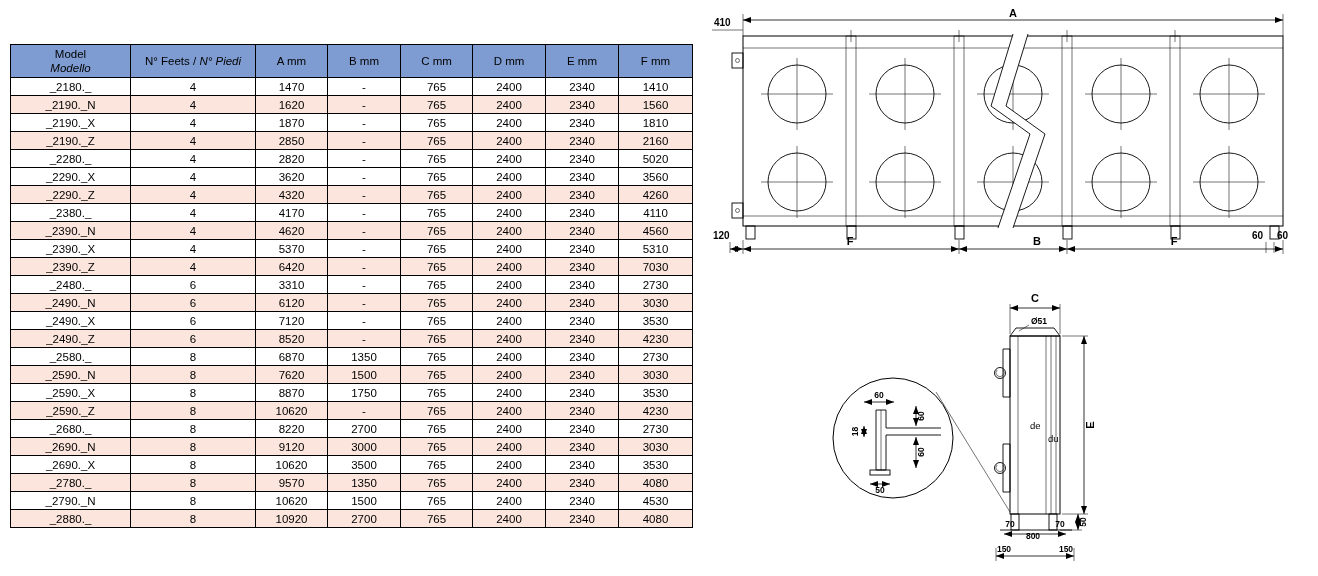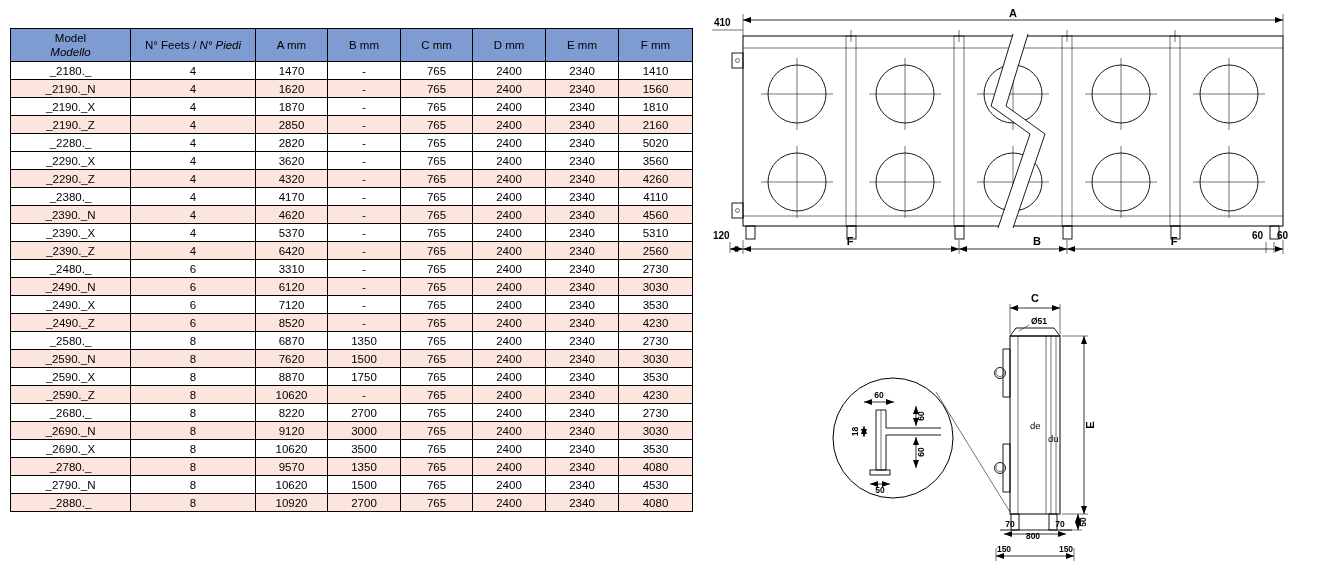--- a/index.html
+++ b/index.html
@@ -7,21 +7,21 @@
     --row-alt-bg:#fbe5dc;
     --line:#000000;
   }
   *{box-sizing:border-box;}
   html,body{margin:0;padding:0;}
   body{
     width:1318px;height:576px;background:#ffffff;
     font-family:"Liberation Sans",sans-serif;color:#000;
     position:relative;overflow:hidden;
   }
-  .table-wrap{position:absolute;left:10px;top:28px;}
+  .table-wrap{position:absolute;left:10px;top:44px;}
   table{border-collapse:collapse;table-layout:fixed;width:683px;font-size:11.5px;}
   th,td{border:1px solid var(--line);text-align:center;vertical-align:middle;padding:0 2px;white-space:nowrap;overflow:hidden;}
   thead th{background:var(--header-bg);font-weight:normal;height:33px;line-height:14px;}
   tbody td{height:18px;background:#fff;}
   tr.alt td{background:var(--row-alt-bg);}
   .it{font-style:italic;}
   .front-view{position:absolute;left:710px;top:6px;}
   .side-view{position:absolute;left:820px;top:278px;}
   svg text{fill:#000;font-family:"Liberation Sans",sans-serif;}
   .dim-letter{font-size:11px;font-weight:bold;}
@@ -165,21 +165,21 @@
           <td>5310</td>
         </tr>
         <tr class="alt">
           <td>_2390._Z</td>
           <td>4</td>
           <td>6420</td>
           <td>-</td>
           <td>765</td>
           <td>2400</td>
           <td>2340</td>
-          <td>2560</td>
+          <td>7030</td>
         </tr>
         <tr>
           <td>_2480._</td>
           <td>6</td>
           <td>3310</td>
           <td>-</td>
           <td>765</td>
           <td>2400</td>
           <td>2340</td>
           <td>2730</td>

